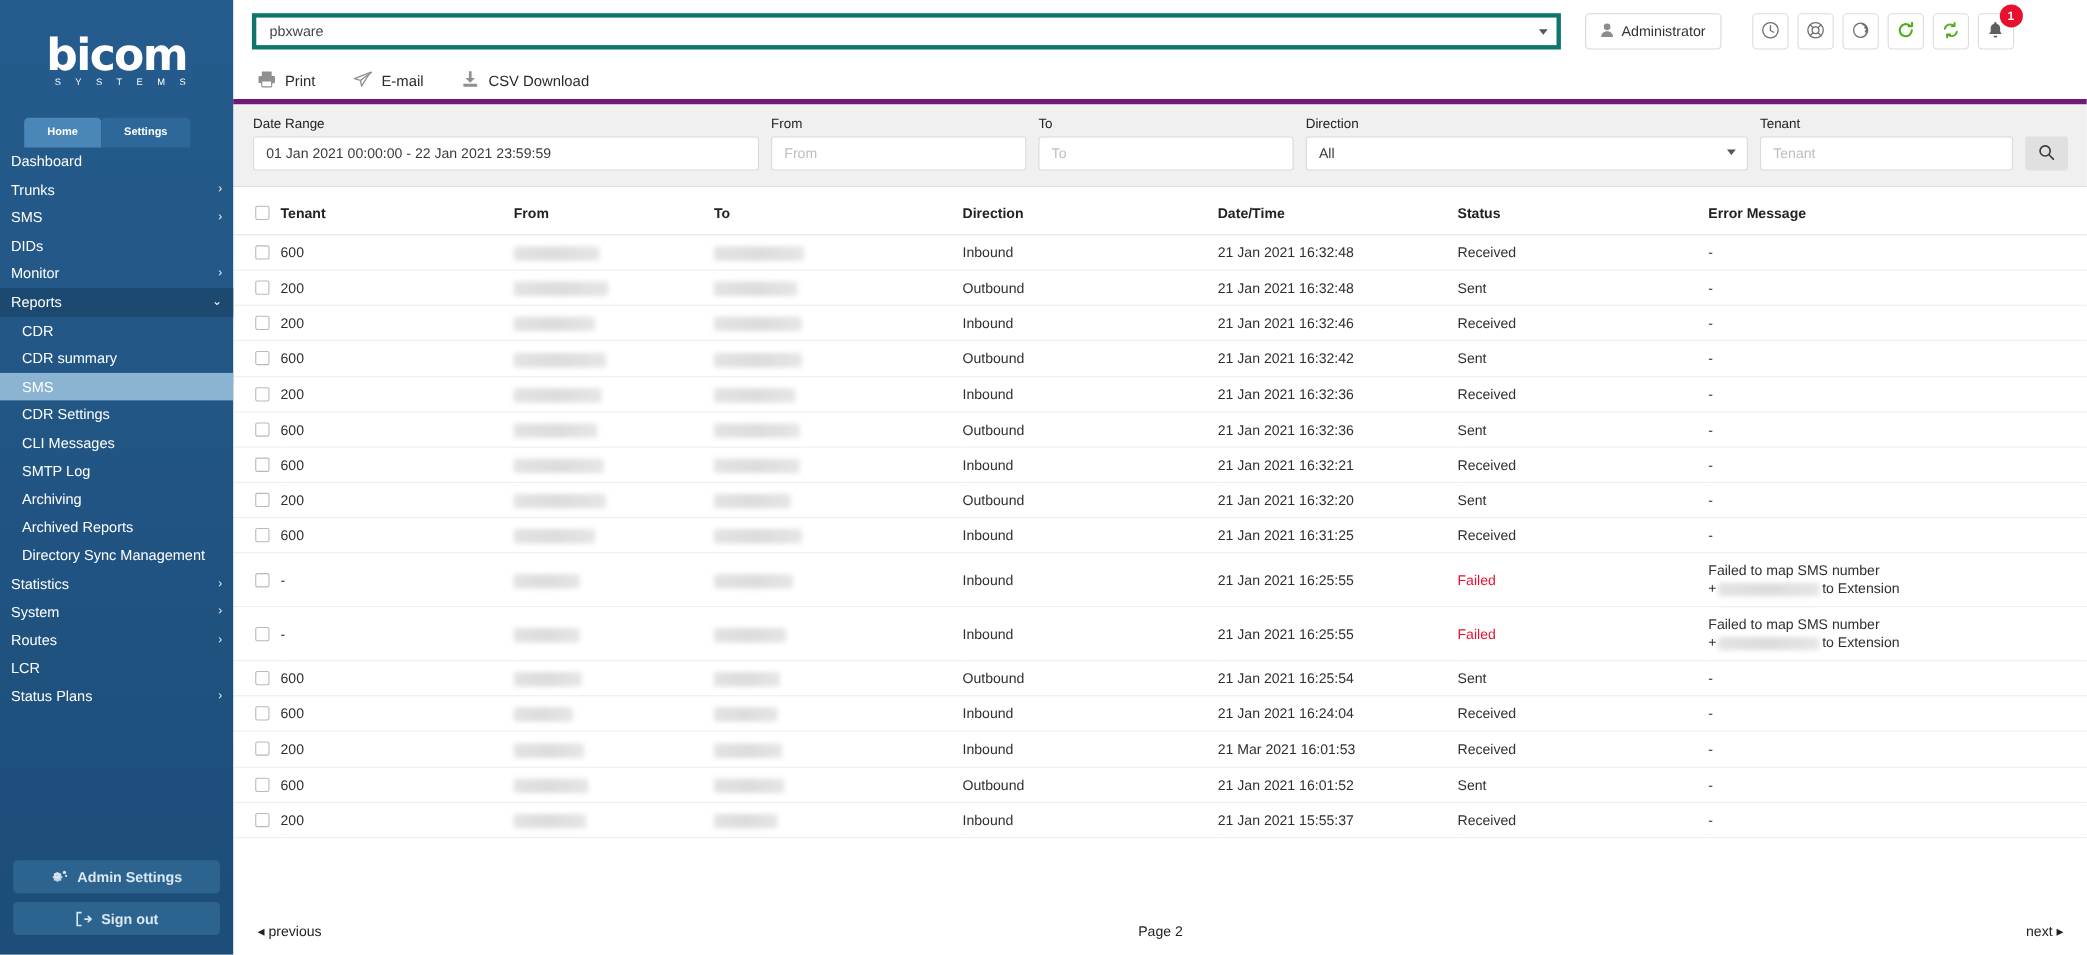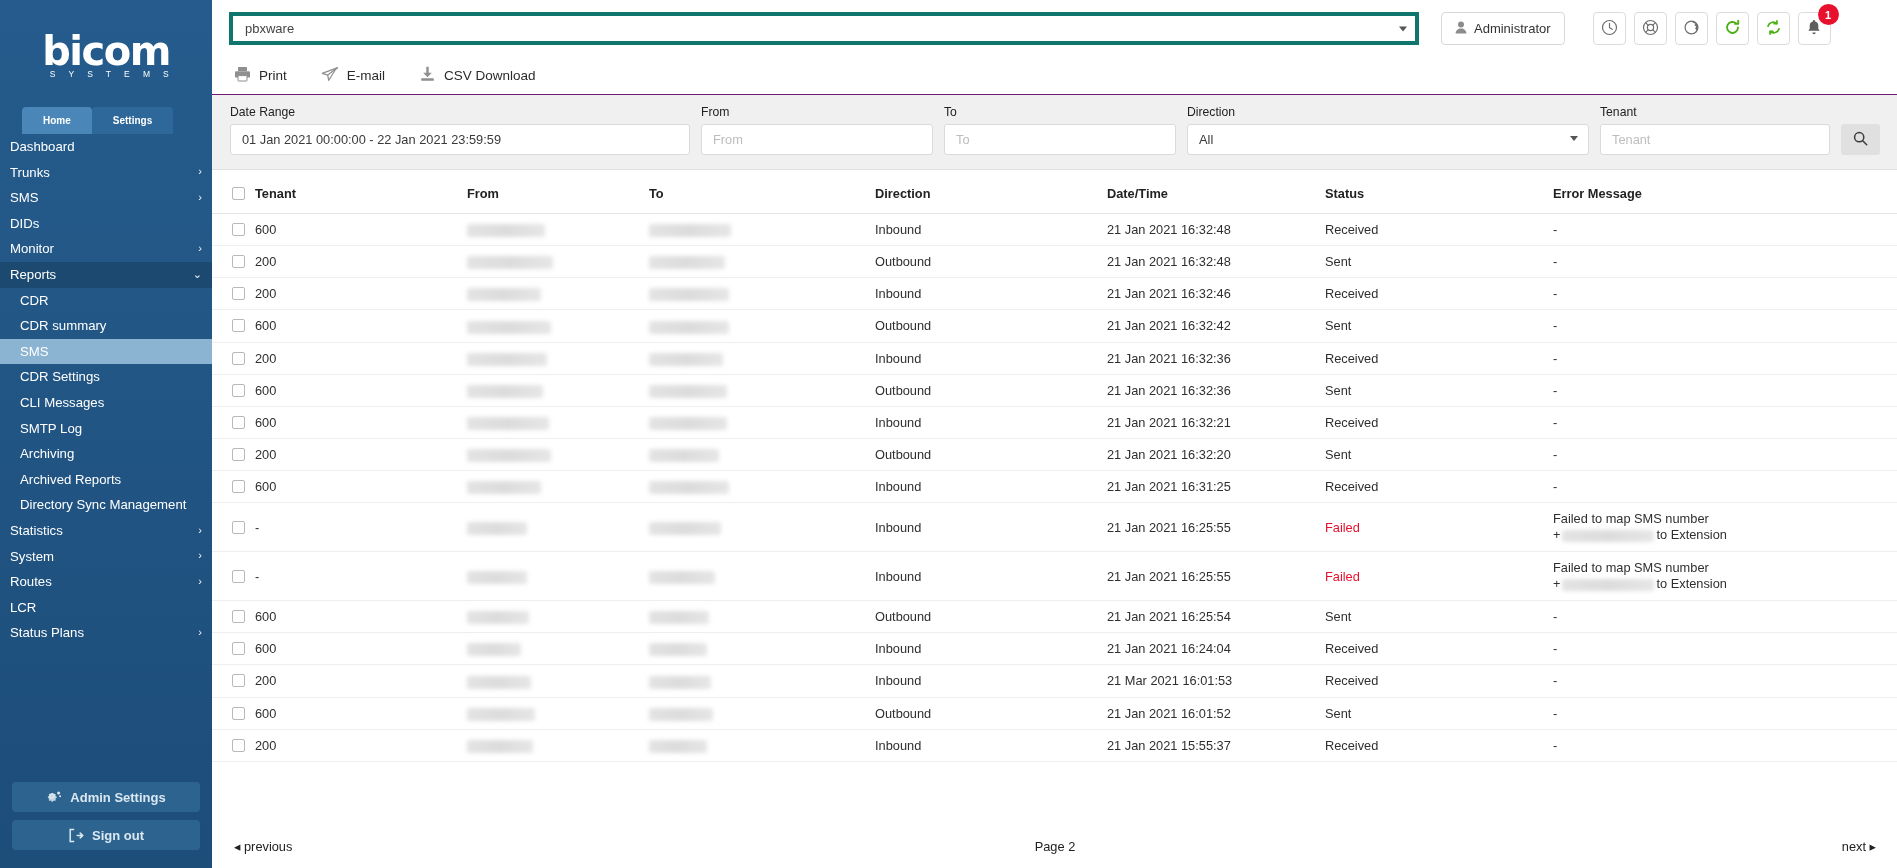--- a/index.html
+++ b/index.html
@@ -125,21 +125,21 @@
     position: absolute; top: -9px; right: -9px;
     width: 21px; height: 21px; border-radius: 50%;
     background: #e8112d; color: #fff;
     font-size: 11px; font-weight: 700;
     display: flex; align-items: center; justify-content: center;
   }
 
   .actionbar {
     height: 38px; display: flex; align-items: center;
     padding-left: 22px; gap: 34px;
-    border-bottom: 1px solid #701a75;
+    border-bottom: 5px solid #701a75;
   }
   .action {
     display: flex; align-items: center; gap: 8px;
     font-size: 13.5px; color: #2b2b2b; cursor: pointer;
   }
 
   .filterbar {
     background: #f0f0f0;
     padding: 10px 18px 14px 18px;
     display: flex; align-items: flex-end; gap: 11px;

